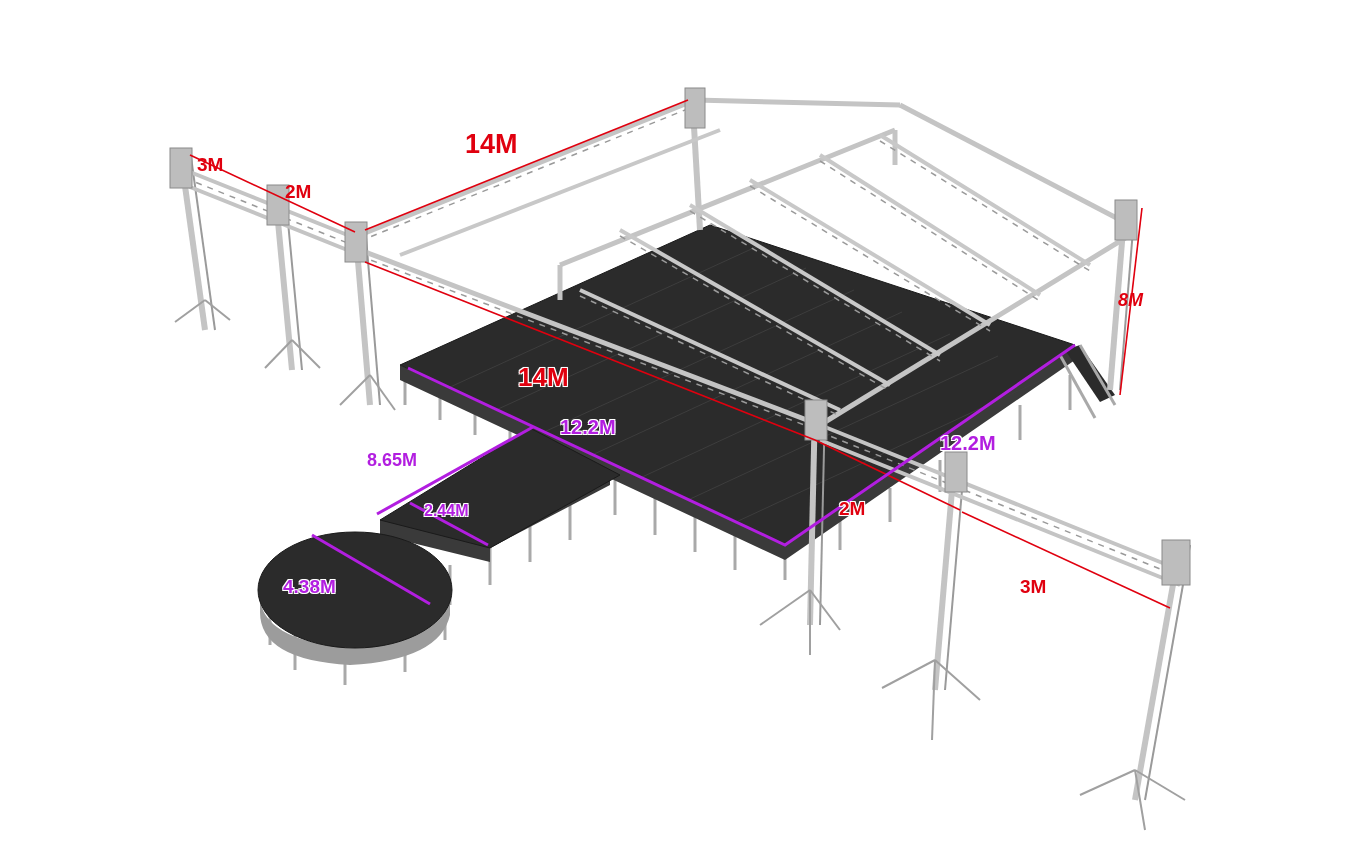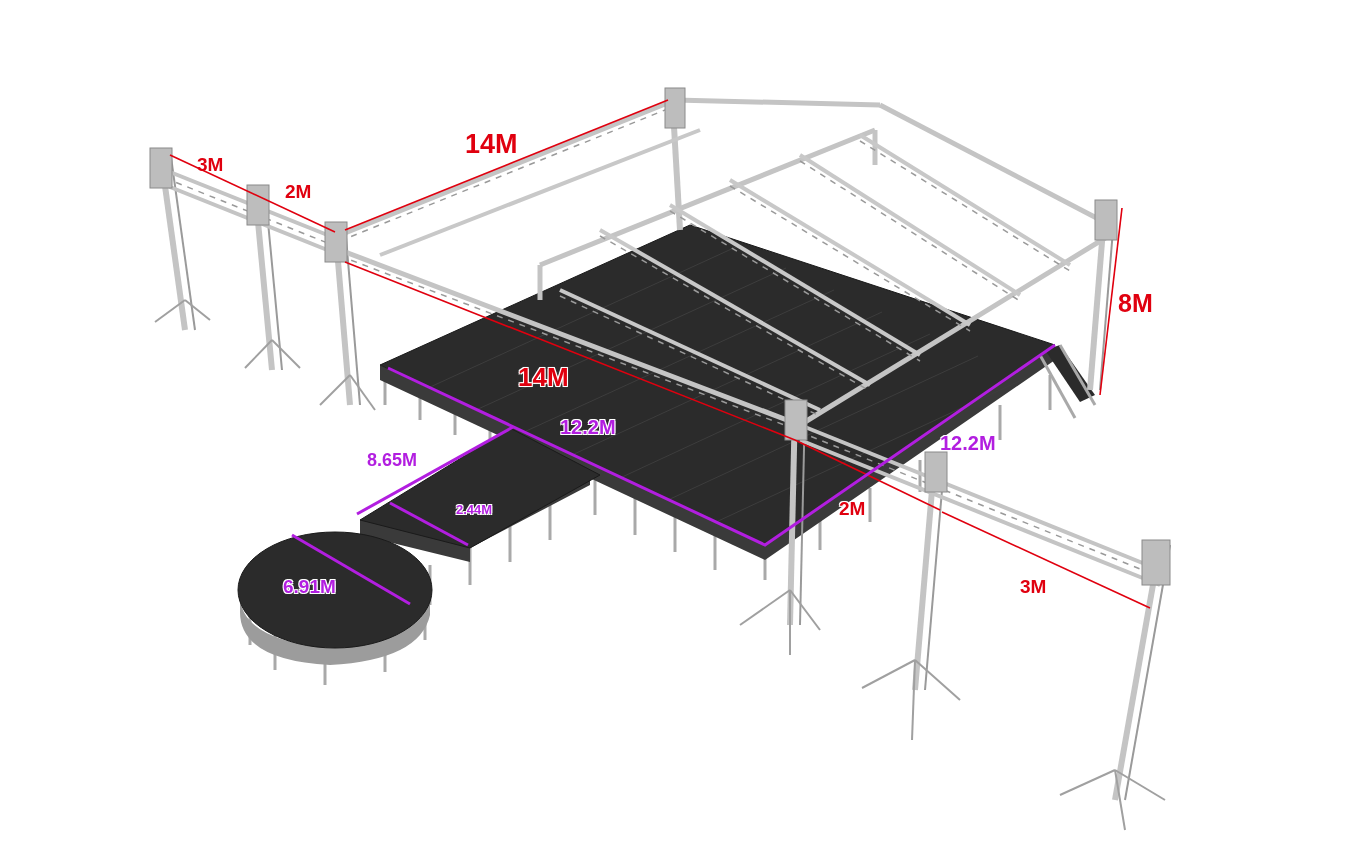--- a/index.html
+++ b/index.html
@@ -1,17 +1,17 @@
 <!DOCTYPE html>
 <html><head>
 <meta charset="utf-8">
 <style>
   html,body{margin:0;padding:0;background:#ffffff;}
   body{width:1369px;height:856px;overflow:hidden;position:relative;font-family:"Liberation Sans",sans-serif;}
-  #canvas{position:absolute;left:0;top:0;width:1248px;height:856px;}
+  #canvas{position:absolute;left:0;top:0;width:1248px;height:856px;padding-left:20px;}
   .lbl{position:absolute;font-family:"Liberation Sans",sans-serif;font-weight:bold;white-space:nowrap;line-height:1;}
   .red{color:#e0000f;}
   .purple{color:#b21ee0;text-shadow:-1px -1px 0 #fff,1px -1px 0 #fff,-1px 1px 0 #fff,1px 1px 0 #fff;}
   .on-dark{text-shadow:-1px -1px 0 #fff,1px -1px 0 #fff,-1px 1px 0 #fff,1px 1px 0 #fff,0 0 2px #fff;}
 </style>
 </head>
 <body>
 
 <div id="canvas">
 <svg width="1369" height="856" viewBox="0 0 1369 856" xmlns="http://www.w3.org/2000/svg">
@@ -195,23 +195,23 @@
     <line x1="357" y1="514" x2="513" y2="427"></line>
     <line x1="390" y1="503" x2="468" y2="545"></line>
     <line x1="292" y1="535" x2="410" y2="604"></line>
   </g>
 </svg>
 
 
 <span class="lbl red" style="left:197px;top:155px;font-size:19px;">3M</span>
 <span class="lbl red" style="left:285px;top:182px;font-size:19px;">2M</span>
 <span class="lbl red" style="left:465px;top:131px;font-size:27px;">14M</span>
-<span class="lbl red" style="left:1118px;top:291px;font-size:25px;">8M</span>
+<span class="lbl red" style="left:1118px;top:291px;font-size:18px;font-style:italic;">8M</span>
 <span class="lbl red on-dark" style="left:518px;top:364px;font-size:26px;">14M</span>
 <span class="lbl red on-dark" style="left:839px;top:499px;font-size:19px;">2M</span>
 <span class="lbl red" style="left:1020px;top:577px;font-size:19px;">3M</span>
 
 <span class="lbl purple" style="left:560px;top:417px;font-size:20px;">12.2M</span>
 <span class="lbl purple" style="left:940px;top:433px;font-size:20px;">12.2M</span>
 <span class="lbl purple" style="left:367px;top:451px;font-size:18px;">8.65M</span>
-<span class="lbl purple" style="left:456px;top:503px;font-size:13px;">2.44M</span>
-<span class="lbl purple" style="left:283px;top:577px;font-size:19px;">6.91M</span>
+<span class="lbl purple" style="left:424px;top:503px;font-size:16px;">2.44M</span>
+<span class="lbl purple" style="left:283px;top:577px;font-size:19px;">4.38M</span>
 </div>
 
 </body></html>

